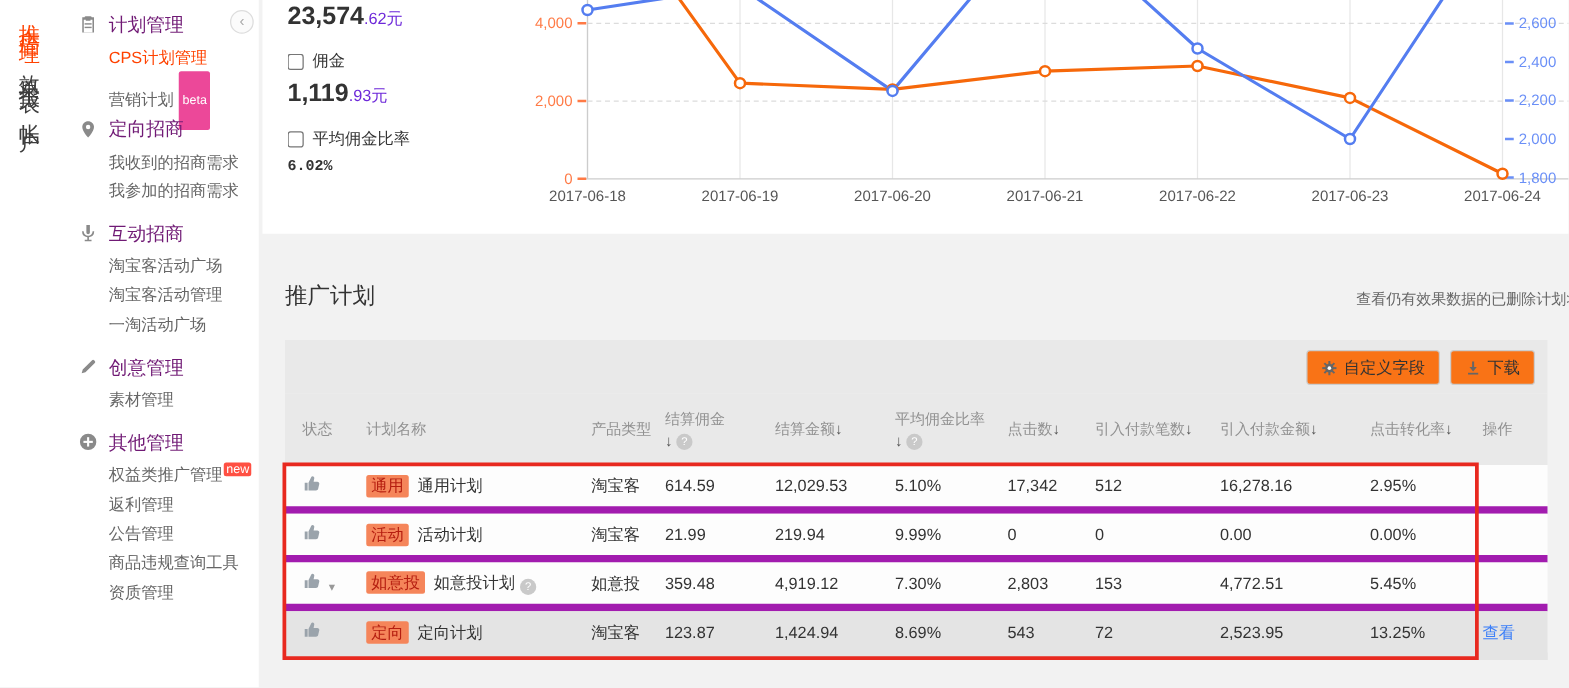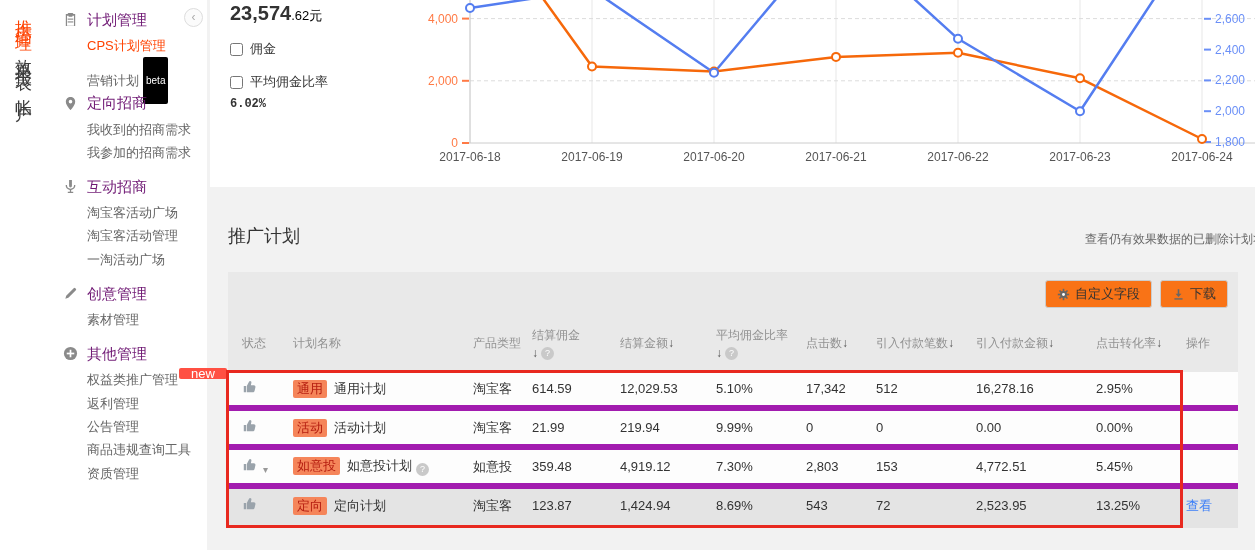--- a/index.html
+++ b/index.html
@@ -18,31 +18,31 @@
     font-size:12px; text-align:center; line-height:17px; cursor:pointer; z-index:3; }
   .menu { position:absolute; left:55px; top:0; width:152px; padding-top:6px; }
   .group { margin-bottom:9px; }
   .gtitle { display:flex; align-items:center; height:28px; font-size:15px; color:#701a75;
     padding-left:8px; cursor:pointer; white-space:nowrap; }
   .gicon { width:16px; height:16px; margin-right:8px; flex:0 0 16px; }
   .gicon svg { width:15px; height:15px; display:block; }
   .gitem { height:23.3px; line-height:23.3px; font-size:13px; color:#666; padding-left:32px;
     cursor:pointer; white-space:nowrap; }
   .gitem.active { color:#ff4200; }
-  .badge-beta { display:inline-block; background:#000000; color:#fff; font-size:10px;
+  .badge-beta { display:inline-block; background:#ec4899; color:#fff; font-size:10px;
     line-height:13px; padding:17px 3px; border-radius:2px; margin-left:4px; vertical-align:1px; }
-  .badge-new { display:inline-block; background:#ff5043; color:#fff; font-size:13px;
-    line-height:11px; padding:0 12px; border-radius:2px; margin-left:1px; vertical-align:6px; }
+  .badge-new { display:inline-block; background:#ff5043; color:#fff; font-size:10px;
+    line-height:11px; padding:0 2px; border-radius:2px; margin-left:1px; vertical-align:6px; }
 
   
   .chart-card { position:absolute; left:210px; top:0; width:1045px; height:187px; background:#fff; }
   .stats { position:absolute; left:20px; top:0; width:185px; }
   .metric { margin-top:2px; }
   .metric .int { font-size:20px; font-weight:bold; color:#333; }
-  .metric .frac { font-size:13px; color:#000000; }
+  .metric .frac { font-size:13px; color:#6d28d9; }
   .cb-row { display:flex; align-items:center; margin-top:15px; margin-bottom:6px; font-size:13px; color:#333; }
   .cb-row input { width:13px; height:13px; margin-right:7px; }
   .metric3 { font-size:12px; font-weight:bold; margin-top:4px;font-family:Liberation Mono, monospace; }
   #trend-svg { position:absolute; left:200px; top:0; width:845px; height:187px; display:block; }
 
   
   .section-title { position:absolute; left:228px; top:224px; font-size:18px; color:#333; }
   .deleted-link { position:absolute; right:-12px; top:231px; font-size:12px; color:#666;
     cursor:pointer; white-space:nowrap; }
 
@@ -165,20 +165,23 @@
   </div>
 
   <div class="chart-card">
     <div class="stats">
       <div class="metric">
         <span class="int">23,574</span><span class="frac">.62元</span>
       </div>
       <div class="cb-row">
         <input type="checkbox" style="">
         <span>佣金</span>
+      </div>
+      <div class="metric">
+        <span class="int">1,119</span><span class="frac">.93元</span>
       </div>
       <div class="cb-row">
         <input type="checkbox" style="">
         <span>平均佣金比率</span>
       </div>
       <div class="metric3">6.02%</div>
     </div>
     <svg id="trend-svg" viewBox="0 0 845 187">
         <line x1="60" y1="0" x2="60" y2="143" stroke="#e7e7e7"></line>
         <line x1="182" y1="0" x2="182" y2="143" stroke="#e7e7e7"></line>

